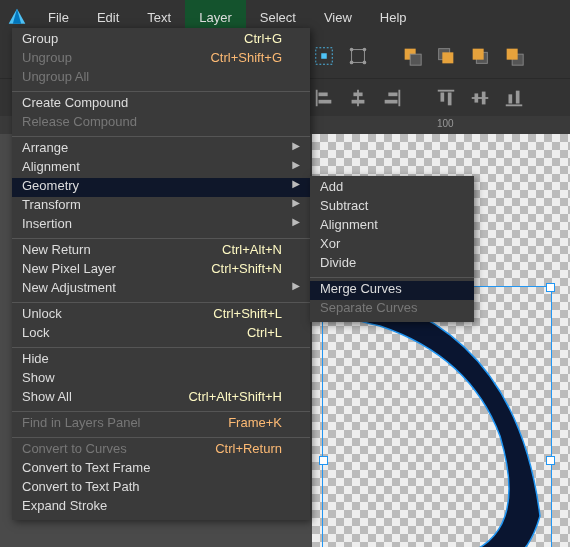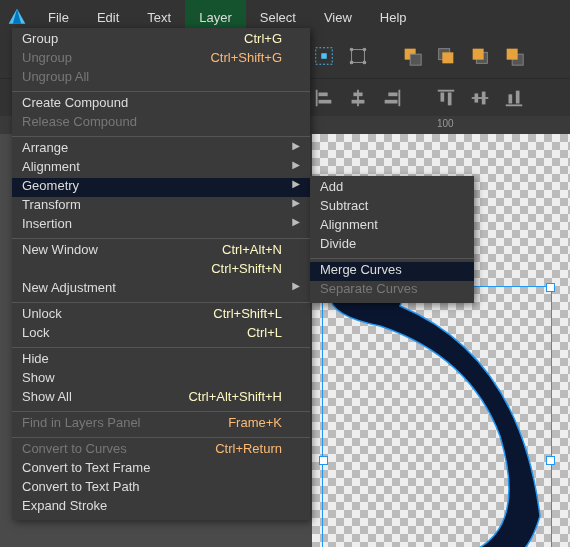--- a/index.html
+++ b/index.html
@@ -202,24 +202,25 @@
     <div class="dd-item">
       <span>Transform</span>
       <span class="dd-arrow">▶</span>
     </div>
     <div class="dd-item">
       <span>Insertion</span>
       <span class="dd-arrow">▶</span>
     </div>
     <div class="dd-sep"></div>
     <div class="dd-item">
-      <span>New Window</span>
+      <span>New Return</span>
       <span class="dd-shortcut">Ctrl+Alt+N</span>
     </div>
     <div class="dd-item">
+      <span>New Pixel Layer</span>
       <span class="dd-shortcut">Ctrl+Shift+N</span>
     </div>
     <div class="dd-item">
       <span>New Adjustment</span>
       <span class="dd-arrow">▶</span>
     </div>
     <div class="dd-sep"></div>
     <div class="dd-item">
       <span>Unlock</span>
       <span class="dd-shortcut">Ctrl+Shift+L</span>
@@ -264,20 +265,23 @@
     <div class="dd-item">
       <span>Add</span>
     </div>
     <div class="dd-item">
       <span>Subtract</span>
     </div>
     <div class="dd-item">
       <span>Alignment</span>
     </div>
     <div class="dd-item">
+      <span>Xor</span>
+    </div>
+    <div class="dd-item">
       <span>Divide</span>
     </div>
     <div class="dd-sep"></div>
     <div class="dd-item highlight">
       <span>Merge Curves</span>
     </div>
     <div class="dd-item disabled">
       <span>Separate Curves</span>
     </div>
   </div>

